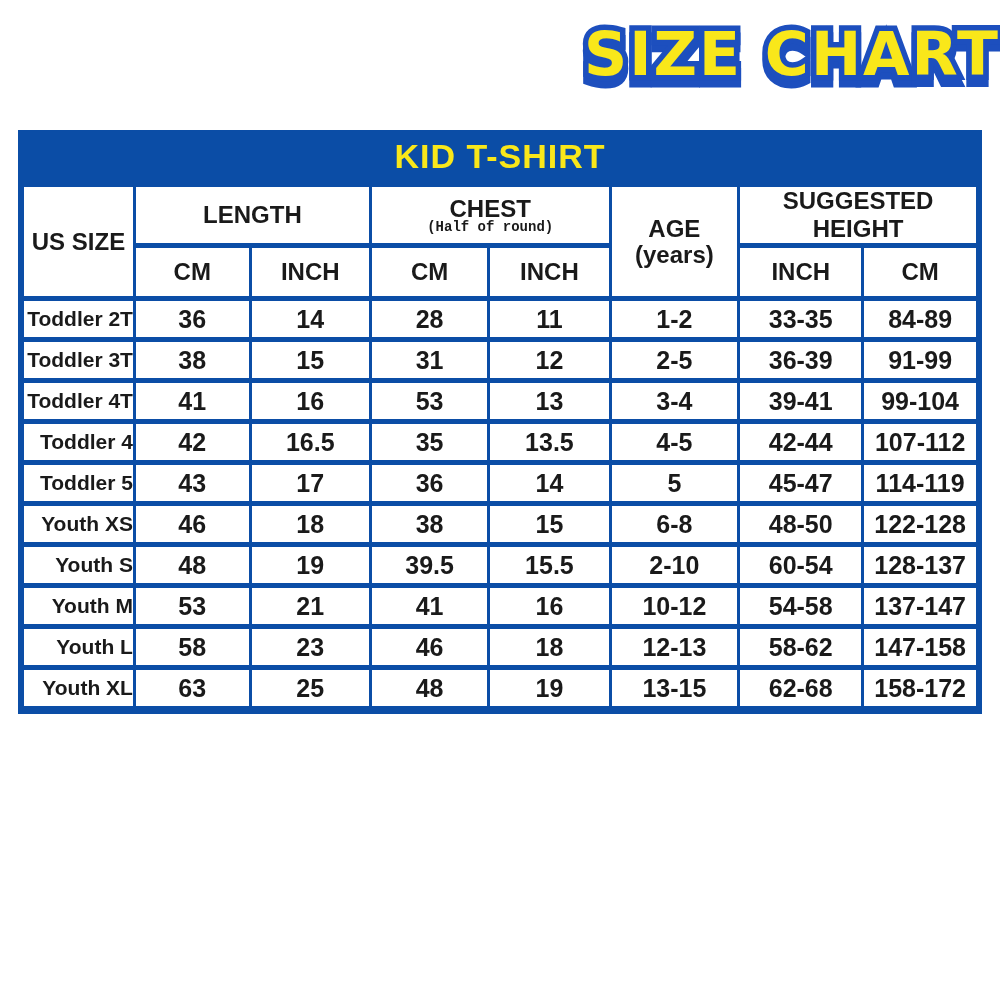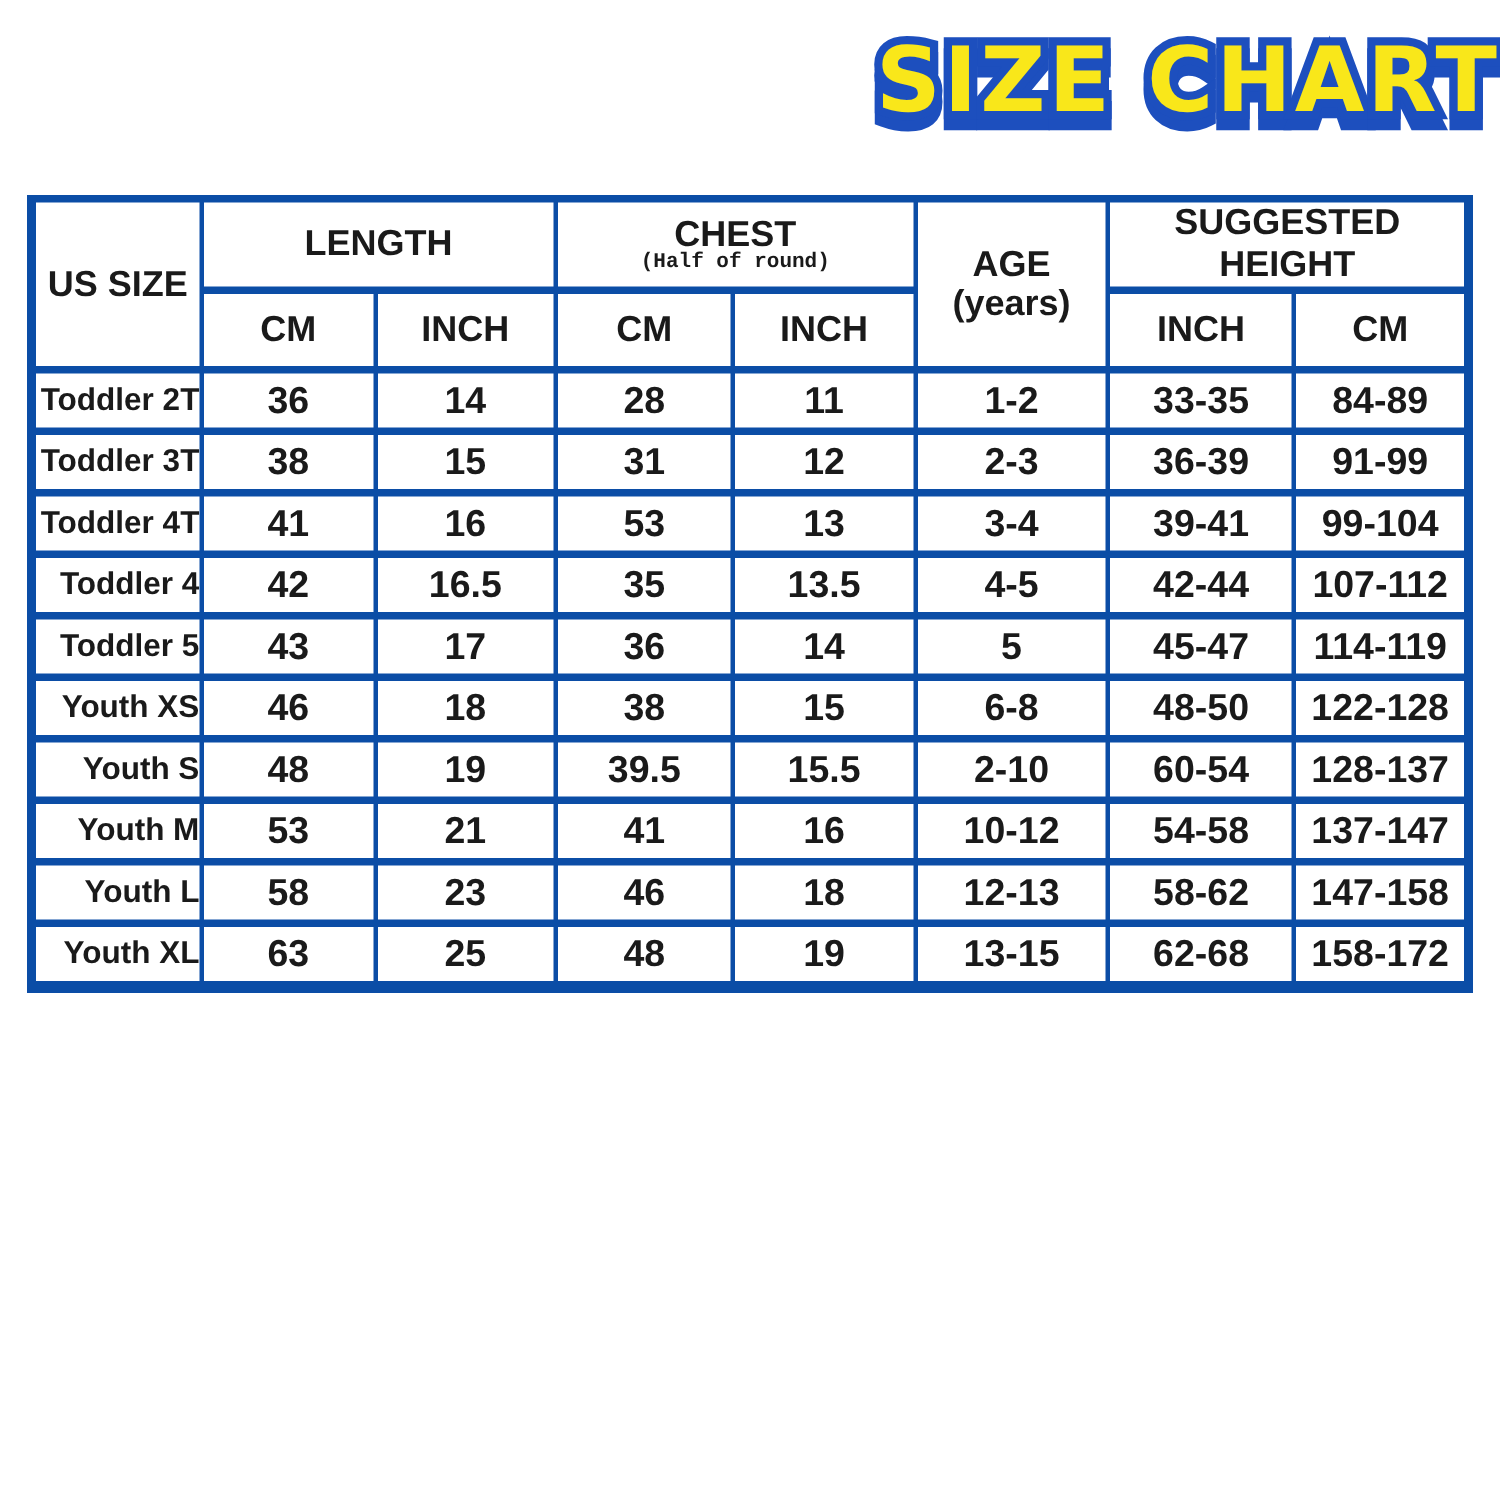--- a/index.html
+++ b/index.html
@@ -88,20 +88,23 @@
 
 <div class="page">
 
   <div class="title-wrap">
     <span class="t-shadow">SIZE CHART</span>
     <span class="t-stroke">SIZE CHART</span>
     <span class="t-fill">SIZE CHART</span>
   </div>
 
   <div class="frame">
+    <div class="band">
+      <span>KID T-SHIRT</span>
+    </div>
 
     <table>
       <colgroup>
         <col style="width:11.7%">
           <col style="width:12.1%">
           <col style="width:12.6%">
         <col style="width:12.4%">
           <col style="width:12.7%">
           <col style="width:13.5%">
         <col style="width:13.0%">
@@ -140,21 +143,21 @@
     <td>1-2</td>
     <td>33-35</td>
     <td>84-89</td>
   </tr>
           <tr>
     <td class="size-cell">Toddler 3T</td>
     <td>38</td>
     <td>15</td>
     <td>31</td>
     <td>12</td>
-    <td>2-3</td>
+    <td>2-5</td>
     <td>36-39</td>
     <td>91-99</td>
   </tr>
           <tr>
     <td class="size-cell">Toddler 4T</td>
     <td>41</td>
     <td>16</td>
     <td>53</td>
     <td>13</td>
     <td>3-4</td>

